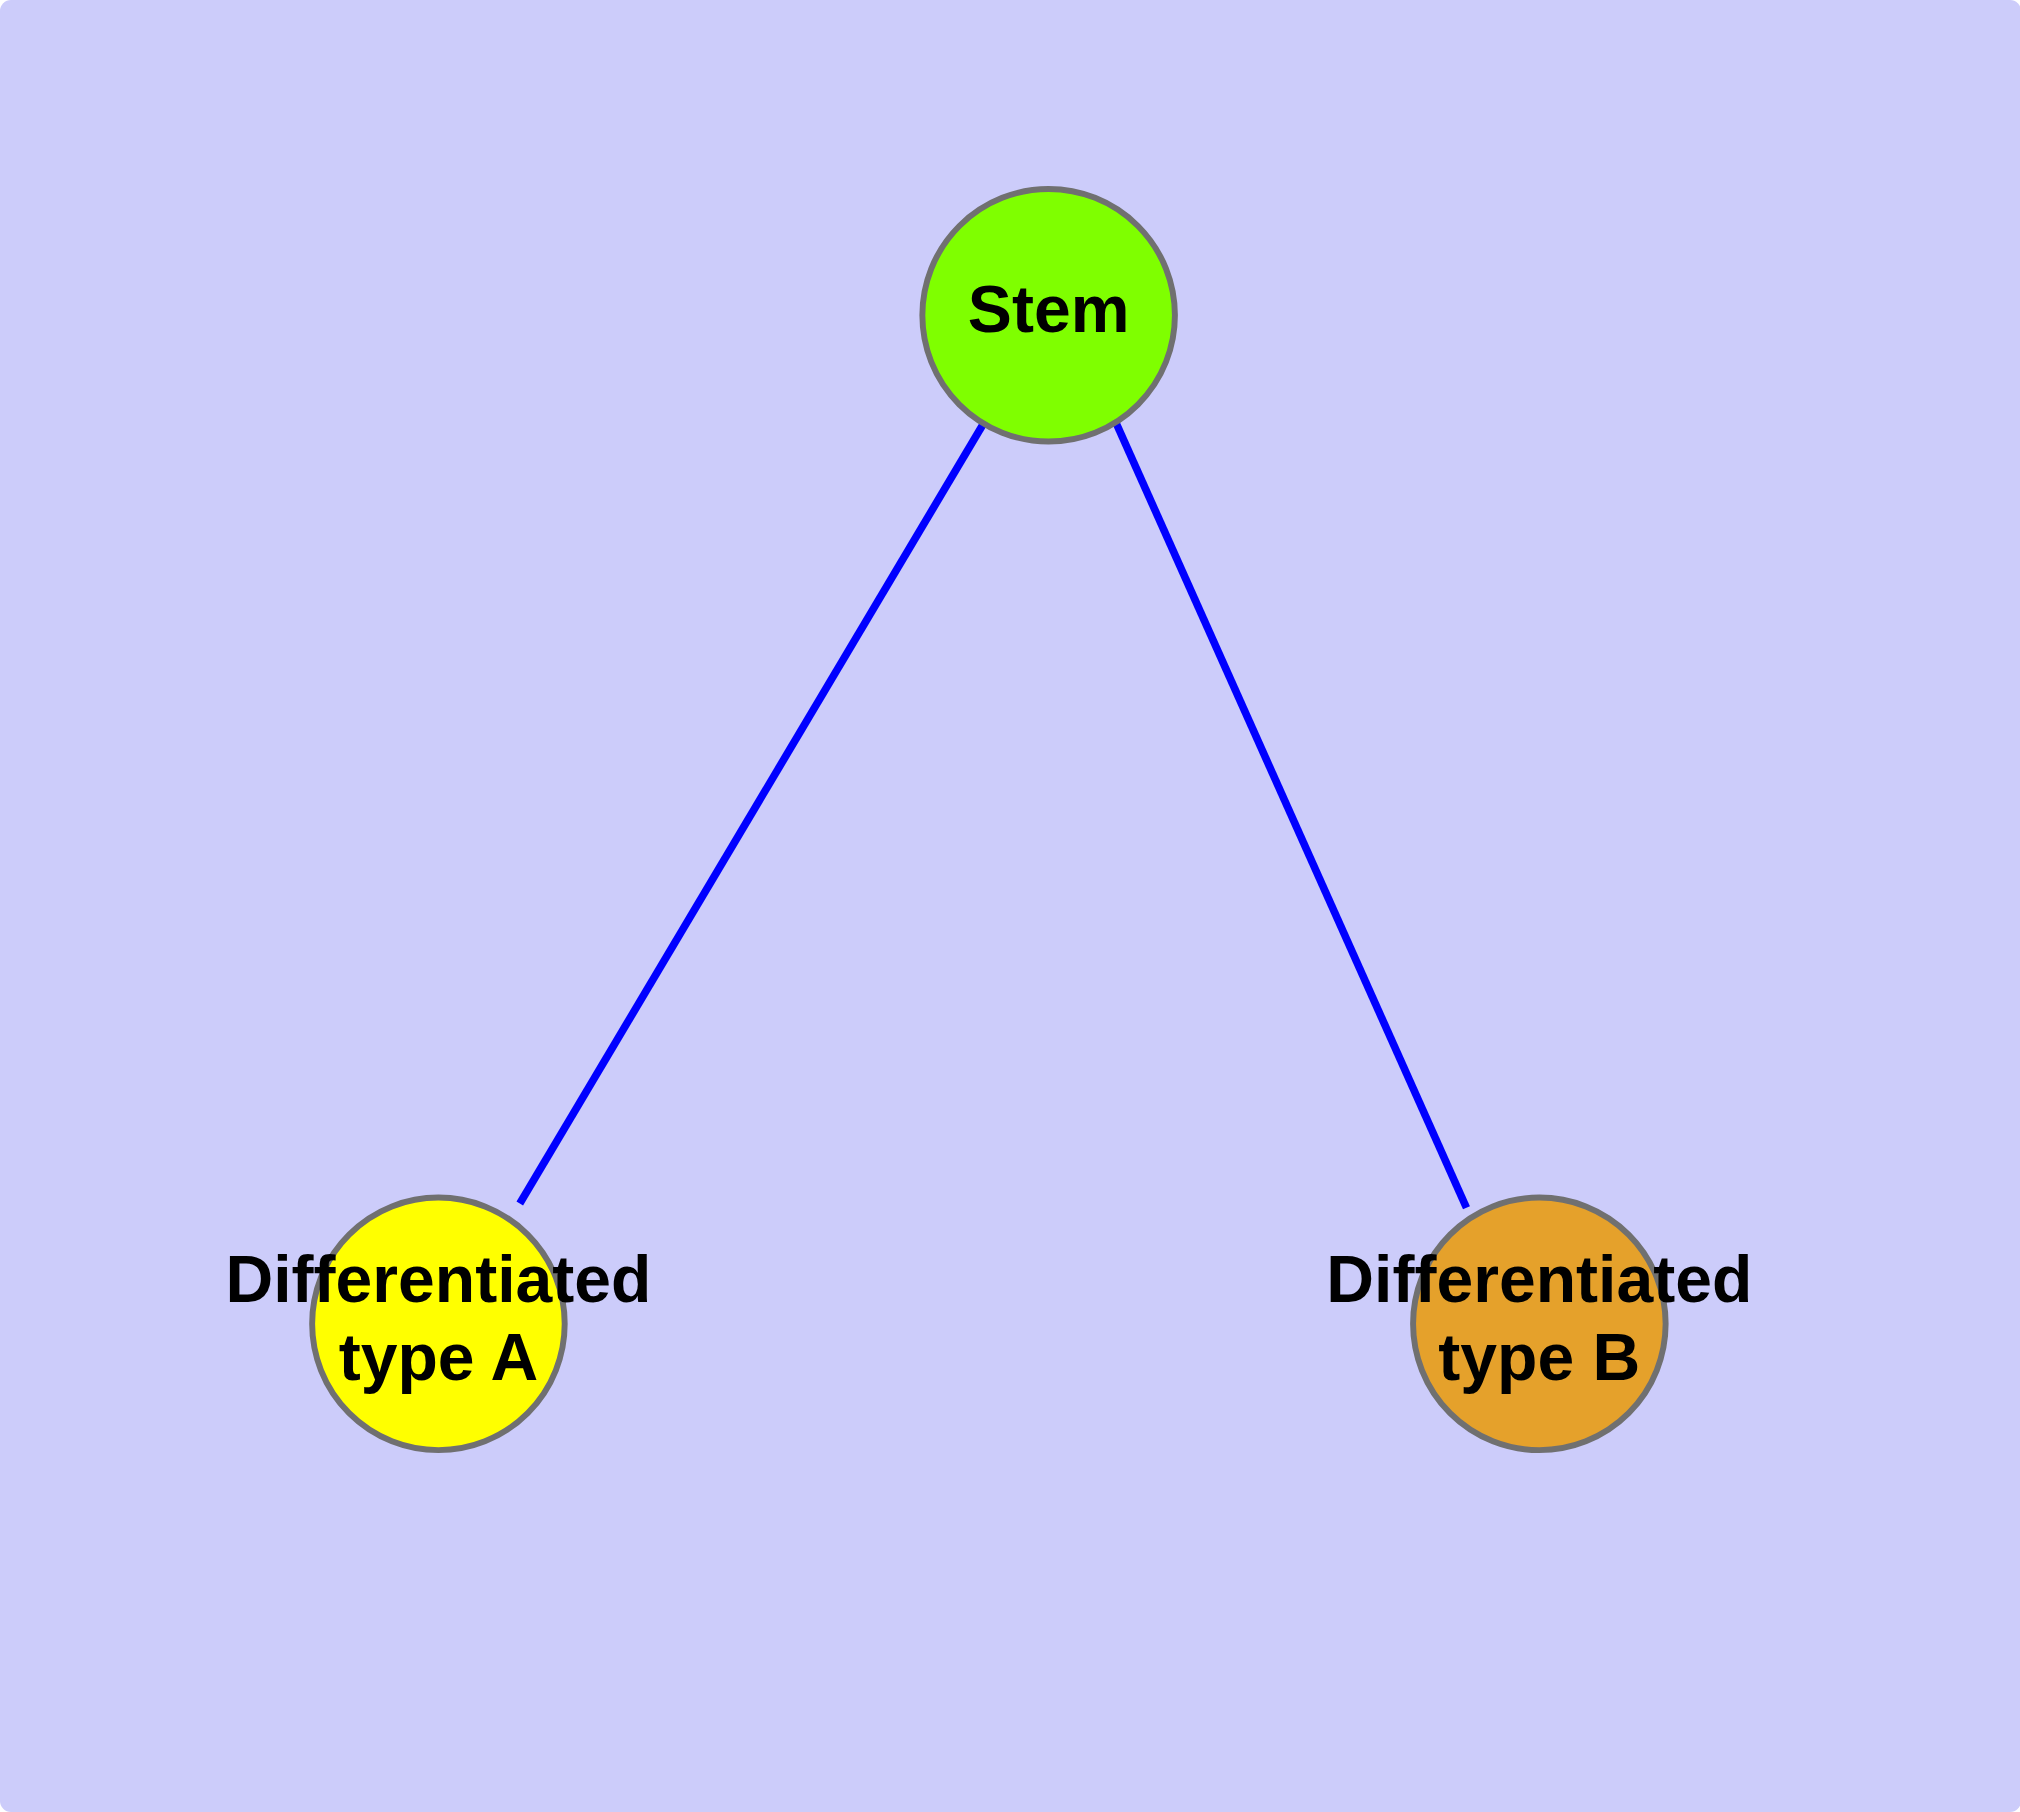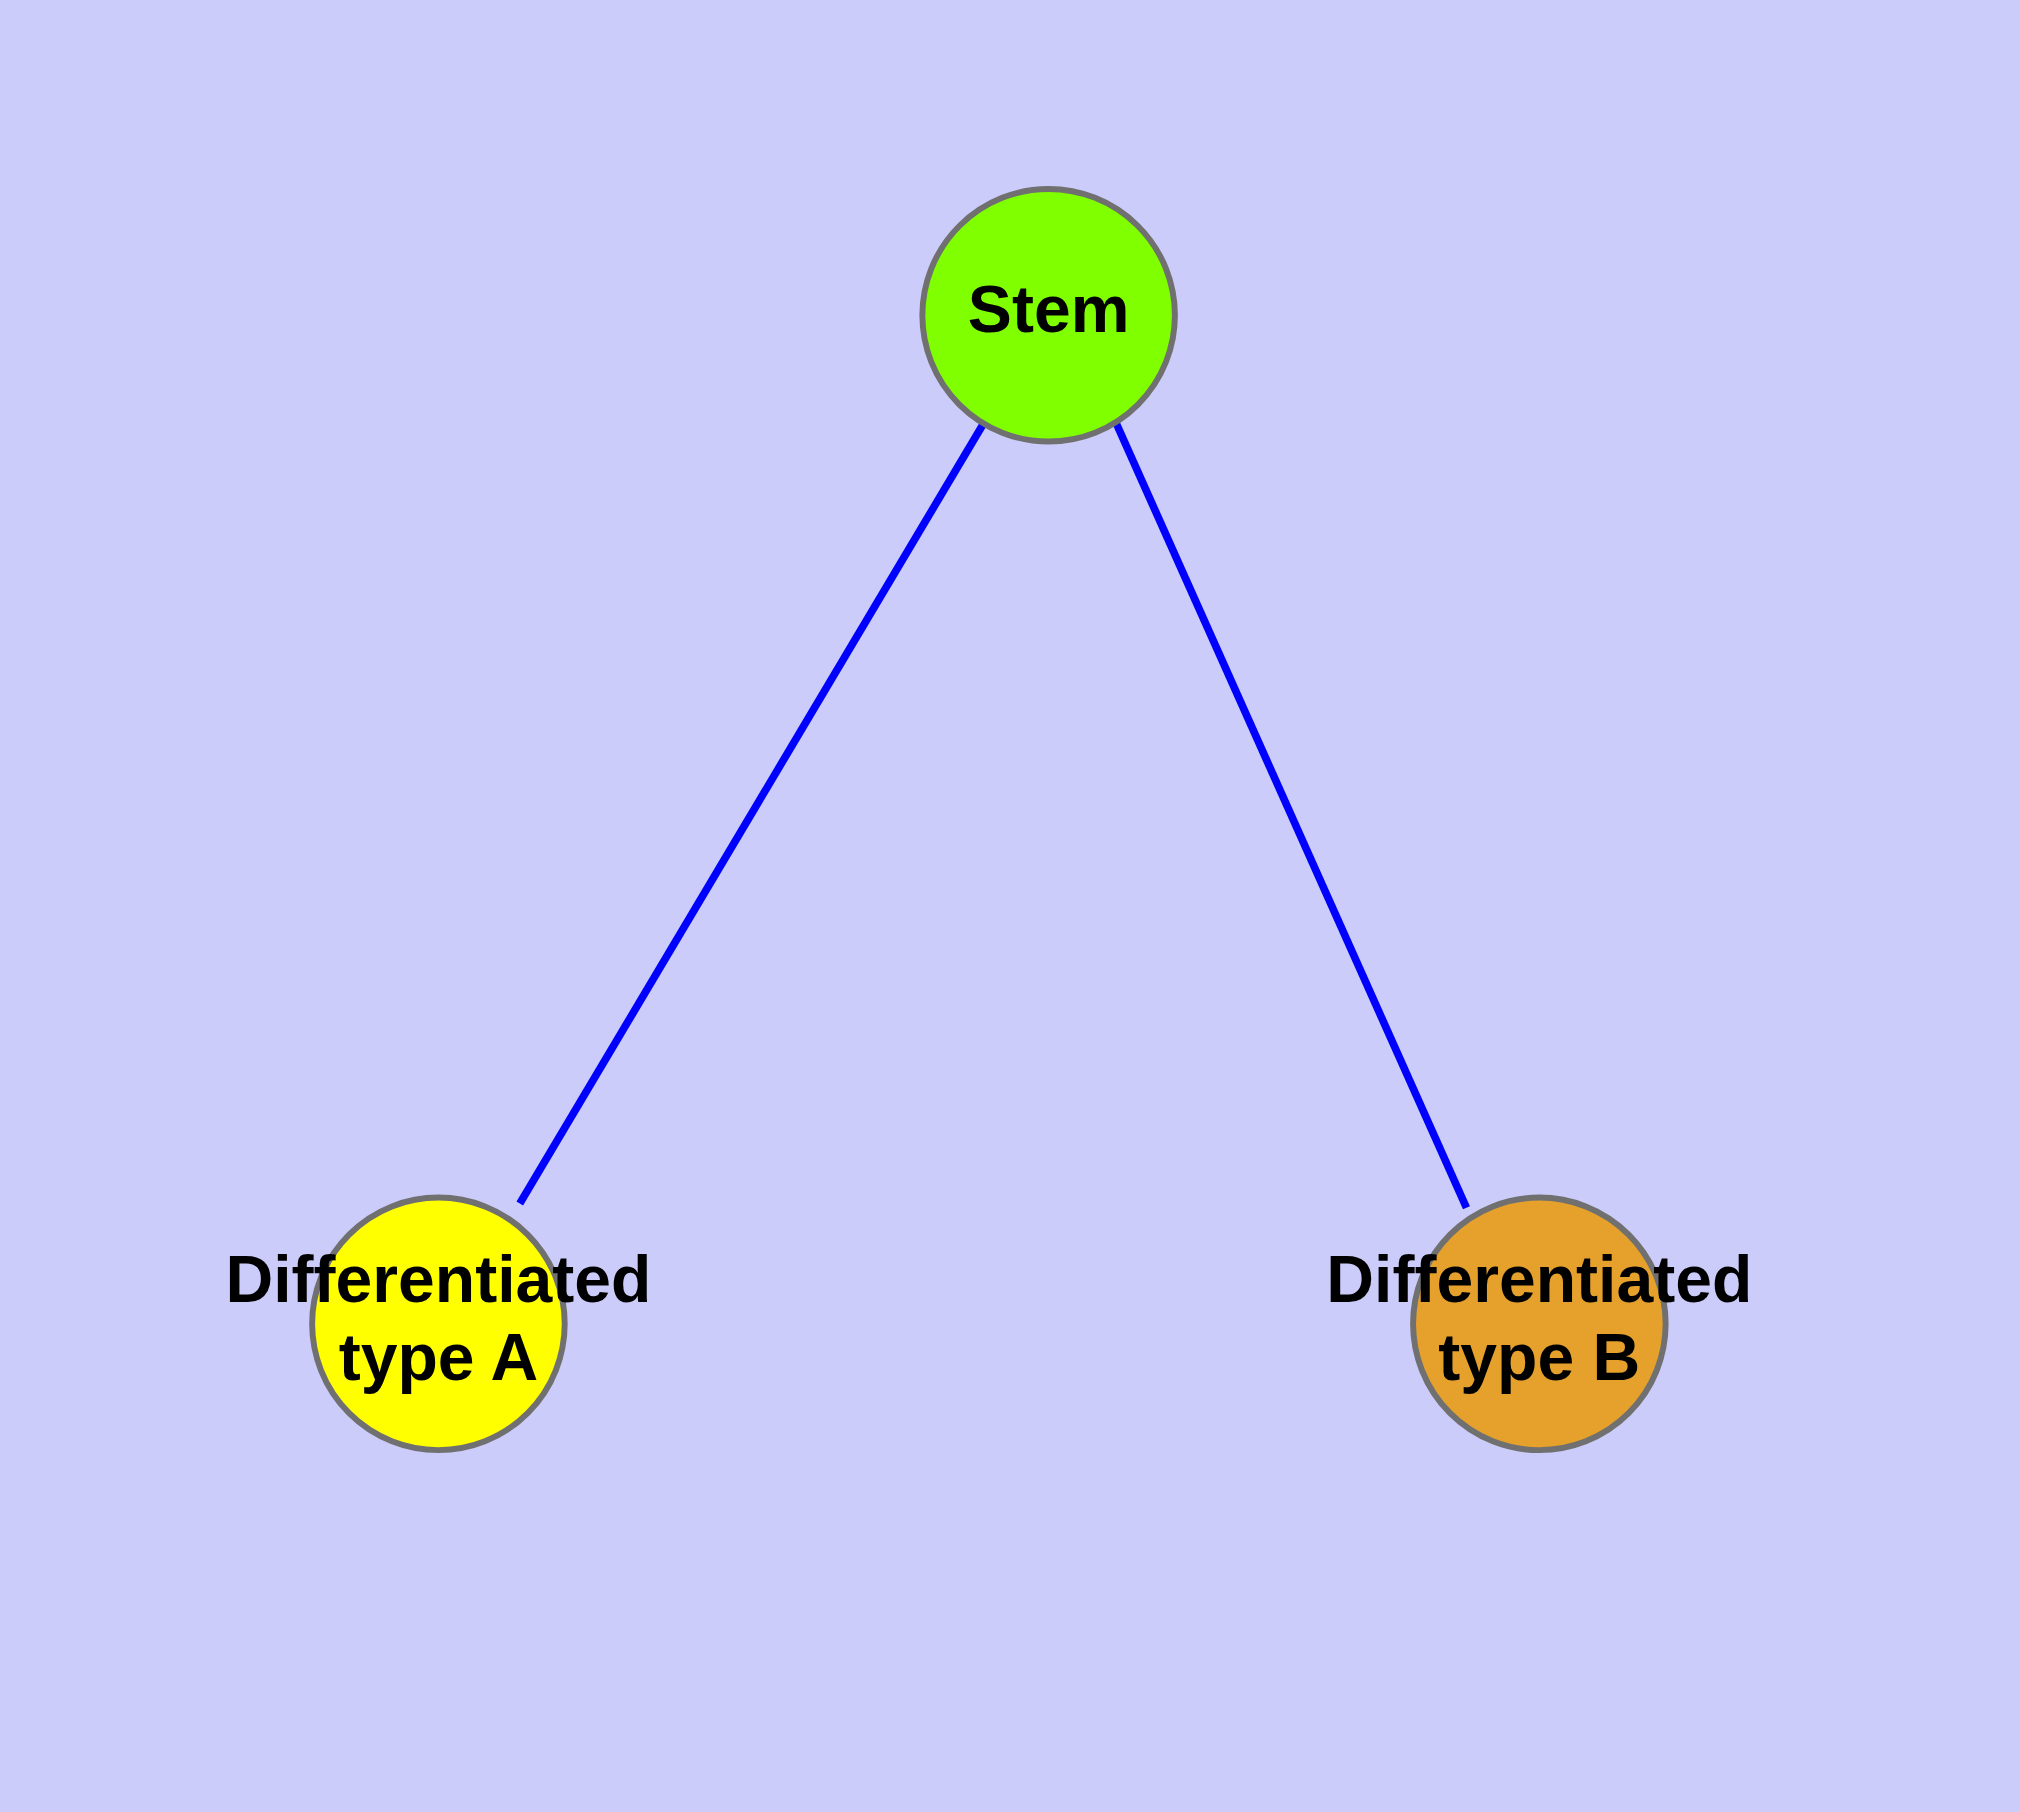--- a/index.html
+++ b/index.html
@@ -7,20 +7,21 @@
     padding: 0;
     background: #ffffff;
   }
   #canvas {
     position: relative;
     width: 2021px;
     height: 1812px;
     background: #ccccfa;
     overflow: hidden;
     font-family: "Liberation Sans", sans-serif;
+    border-radius: 11px;
   }
   #graph-svg {
     position: absolute;
     left: 0;
     top: 0;
     width: 2021px;
     height: 1812px;
   }
   .node-label {
     font-family: "Liberation Sans", sans-serif;

